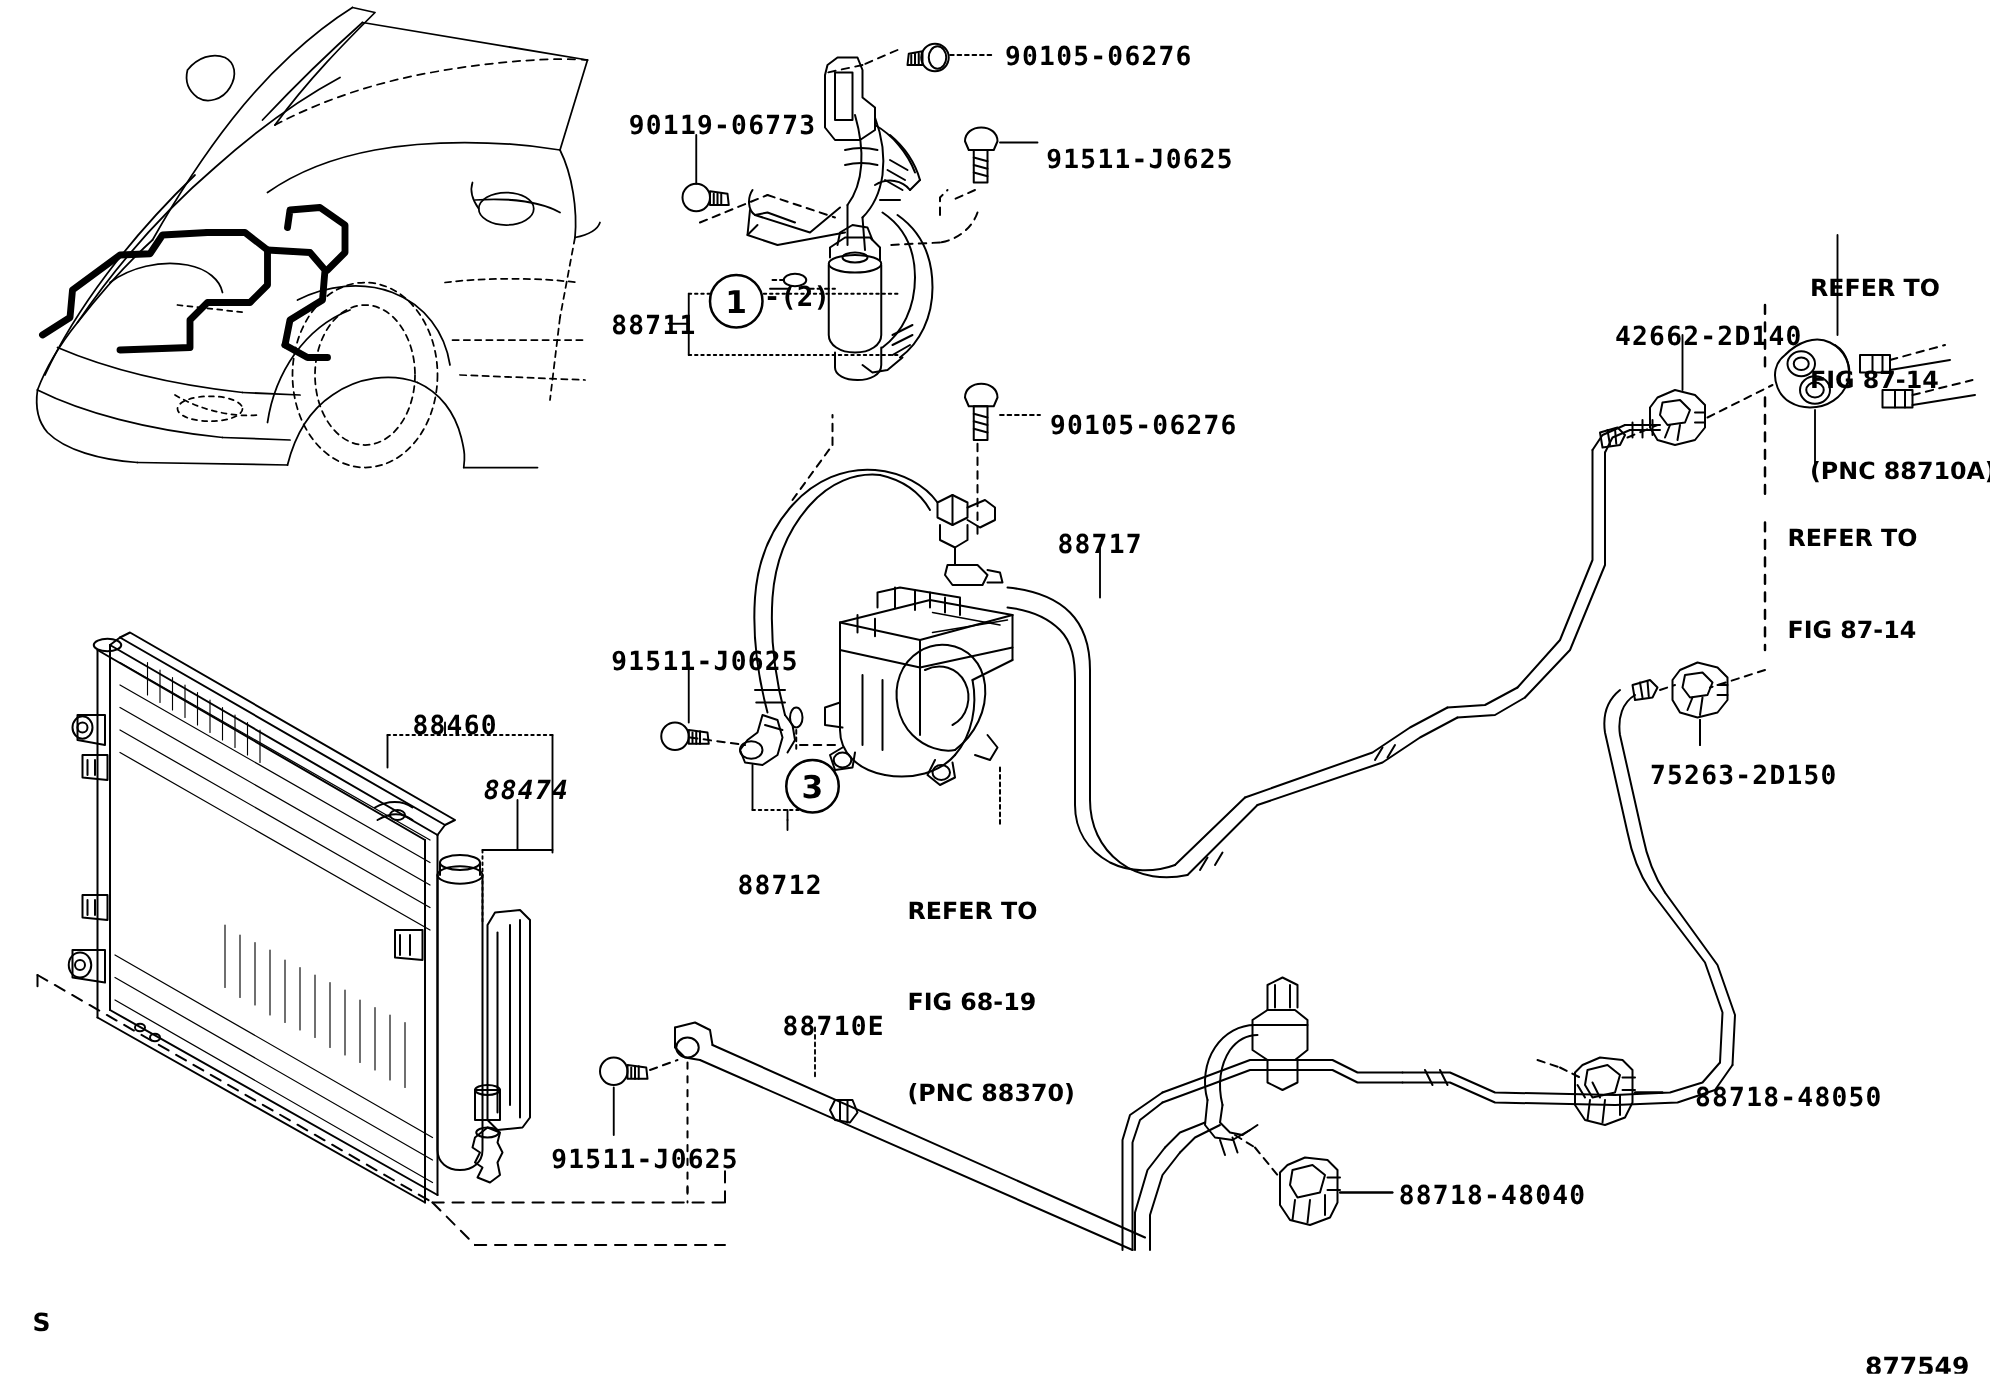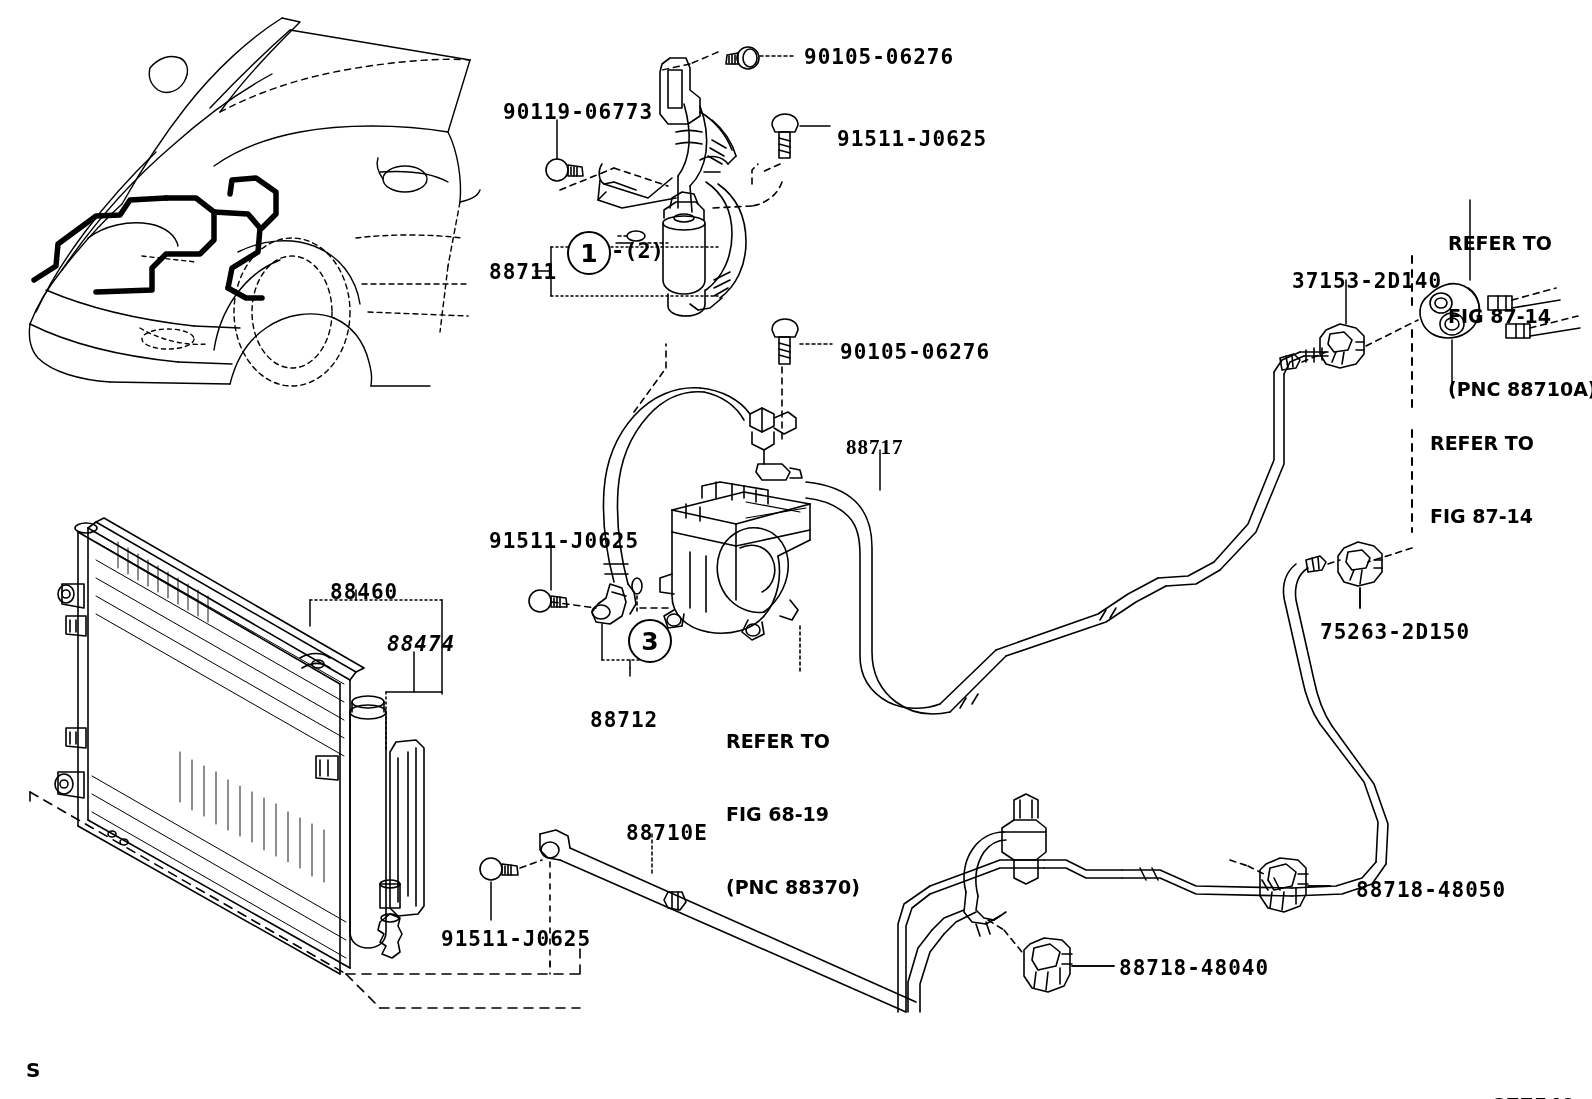--- a/index.html
+++ b/index.html
@@ -1,19 +1,19 @@
 <!DOCTYPE html>
 <html><head>
 <meta charset="utf-8">
 <title>AC Piping Parts Diagram</title>
 <style>
   html,body{margin:0;padding:0;background:#ffffff;}
   body{width:1592px;height:1099px;position:relative;overflow:hidden;
        font-family:"DejaVu Sans Mono","Liberation Mono",monospace;}
-  #stage{position:absolute;left:0;top:12px;width:1592px;height:903px;border-radius:17px;}
+  #stage{position:absolute;left:0;top:0;width:1592px;height:903px;border-radius:17px;}
   svg.art{position:absolute;left:0;top:0;width:1592px;height:1099px;overflow:visible;}
   .lbl{position:absolute;color:#000;white-space:nowrap;
        font-family:"DejaVu Sans Mono","Liberation Mono",monospace;
        font-weight:bold;font-size:21px;letter-spacing:1px;line-height:1.18;}
   .refer{position:absolute;color:#000;white-space:pre;
          font-family:"DejaVu Sans","Liberation Sans",sans-serif;
          font-size:19px;font-weight:bold;line-height:1.28;letter-spacing:0px;}
   .corner{position:absolute;color:#000;
           font-family:"DejaVu Sans","Liberation Sans",sans-serif;
           font-size:20px;font-weight:bold;}
@@ -516,28 +516,28 @@
     <path d="M491,870 L491,908" stroke-width="1.5"></path>
 
   </g>
 </svg>
 
 <div class="lbl" style="left:804px;top:33px;">90105-06276</div>
 <div class="lbl" style="left:503px;top:88px;">90119-06773</div>
 <div class="lbl" style="left:837px;top:115px;">91511-J0625</div>
 <div class="lbl" style="left:489px;top:248px;">88711</div>
 <div class="lbl" style="left:840px;top:328px;">90105-06276</div>
-<div class="lbl" style="left:846px;top:423px;font-family:Liberation Serif, serif;">88717</div>
+<div class="lbl" style="left:846px;top:423px;">88717</div>
 <div class="lbl" style="left:489px;top:517px;">91511-J0625</div>
 <div class="lbl" style="left:590px;top:664px;margin-top:32px;">88712</div>
 <div class="lbl" style="left:330px;top:568px;">88460</div>
 <div class="lbl" style="left:387px;top:620px;font-style:italic;">88474</div>
 <div class="lbl" style="left:441px;top:915px;">91511-J0625</div>
 <div class="lbl" style="left:626px;top:809px;">88710E</div>
-<div class="lbl" style="left:1292px;top:257px;">37153-2D140</div>
+<div class="lbl" style="left:1292px;top:257px;">42662-2D140</div>
 <div class="lbl" style="left:1320px;top:608px;">75263-2D150</div>
 <div class="lbl" style="left:1336px;top:866px;margin-left:20px;">88718-48050</div>
 <div class="lbl" style="left:1119px;top:944px;text-align:center;">88718-48040</div>
 
 <div class="refer" style="left:1448px;top:170px;">
   <div>REFER TO</div>
   <div>FIG 87-14</div>
   <div>(PNC 88710A)</div>
 </div>
 <div class="refer" style="left:1430px;top:370px;">

